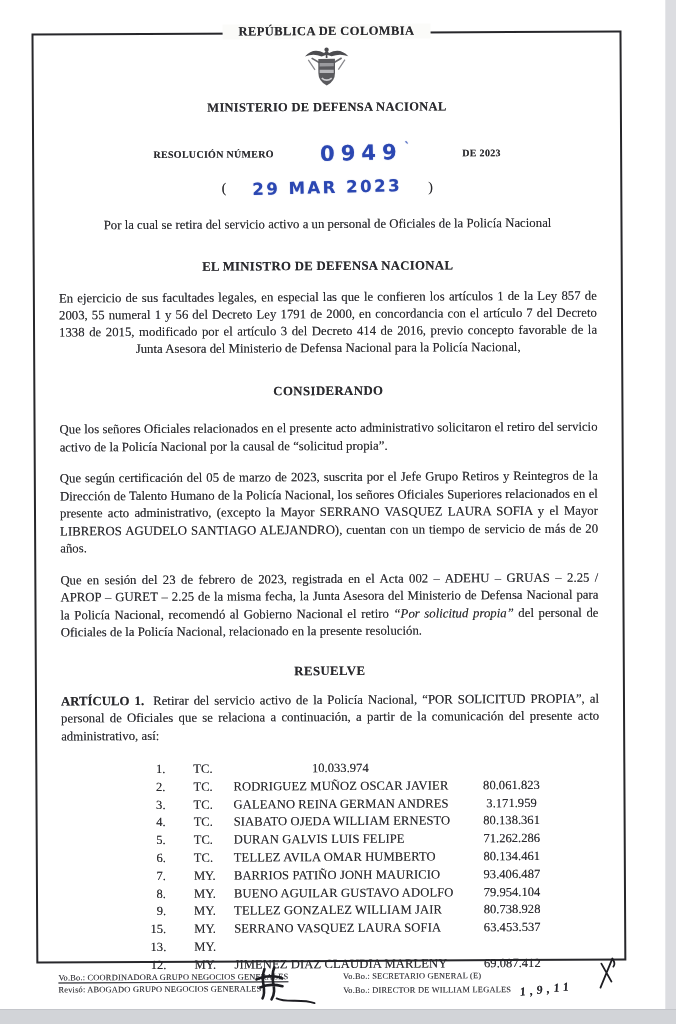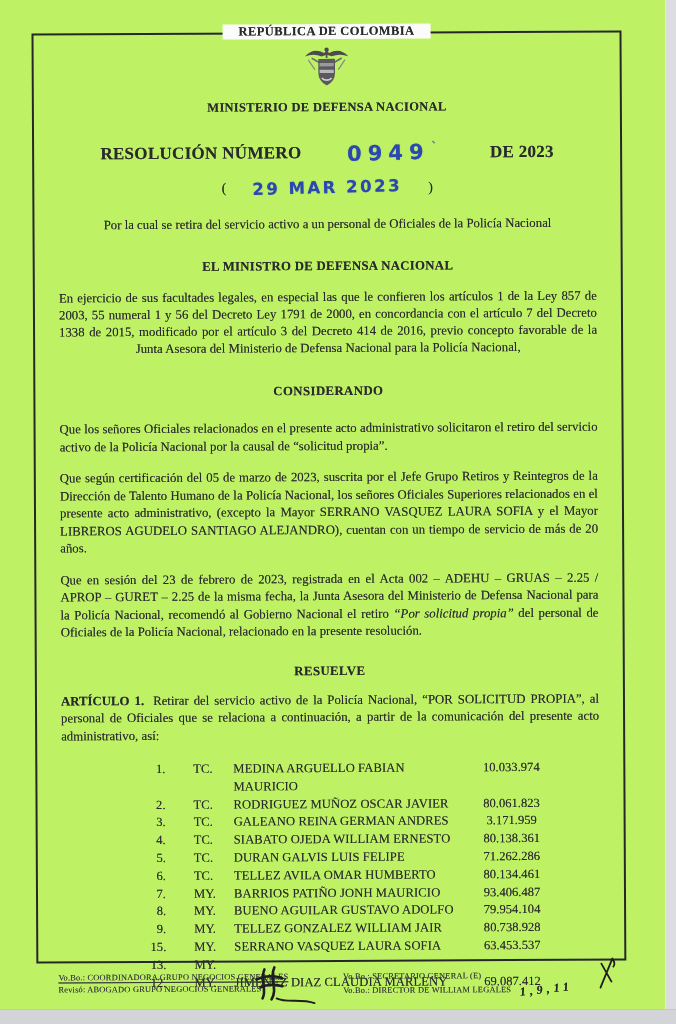--- a/index.html
+++ b/index.html
@@ -4,21 +4,21 @@
 <style>
   * { box-sizing: border-box; }
   html,body { margin:0; padding:0; }
   body {
     width:676px; height:1024px; overflow:hidden;
     background:#e9eaec;
     font-family:"Liberation Serif", serif;
   }
   .scan {
     position:relative; width:676px; height:1024px;
-    background:#bef264; overflow:hidden;
+    background:#ffffff; overflow:hidden;
     color:#2a2a2e;
   }
   .edge-right {
     position:absolute; top:0; right:0; width:11px; height:1010px;
     background:#dcdde1; border-left:1px solid #e6e7ea;
   }
   .edge-bottom {
     position:absolute; left:0; bottom:0; width:676px; height:15px;
     background:#d2d4d8; border-top:1px solid #c4c6cb;
   }
@@ -40,21 +40,21 @@
   
   .arms-wrap { margin-top:9px; text-align:center; }
   .ministry {
     text-align:center; font-weight:bold; font-size:12.5px;
     letter-spacing:0.3px; margin-top:3px;
   }
   .res-line {
     margin-top:26px; display:flex; justify-content:center;
     align-items:center; gap:46px;
   }
-  .res-label, .res-year { font-weight:bold; font-size:17px; letter-spacing:0.3px; }
+  .res-label, .res-year { font-weight:bold; font-size:10px; letter-spacing:0.3px; }
   .stamp {
     font-family:"DejaVu Sans", sans-serif; font-weight:bold;
     color:#2b47b2; text-shadow:0 0 1px rgba(43,71,178,0.55);
     transform:rotate(-1.2deg); white-space:nowrap;
   }
   .stamp-number { font-size:21px; letter-spacing:6px; }
   .stamp-tick { font-size:12px; color:#5b74c6; margin-left:2px; vertical-align:top; }
   .date-line {
     margin-top:13px; display:flex; justify-content:center;
     align-items:center; gap:26px;
@@ -159,21 +159,20 @@
       <div class="para"><span>Que en sesión del 23 de febrero de 2023, registrada en el Acta 002 – ADEHU – GRUAS – 2.25 / APROP – GURET – 2.25 de la misma fecha, la Junta Asesora del Ministerio de Defensa Nacional para la Policía Nacional, recomendó al Gobierno Nacional el retiro </span><span class="italic">“Por solicitud propia”</span><span> del personal de Oficiales de la Policía Nacional, relacionado en la presente resolución.</span></div>
 
       <div class="h-center h-resuelve">RESUELVE</div>
 
       <div class="article"><span class="article-label">ARTÍCULO 1.</span><span>Retirar del servicio activo de la Policía Nacional, “POR SOLICITUD PROPIA”, al personal de Oficiales que se relaciona a continuación, a partir de la comunicación del presente acto administrativo, así:</span></div>
 
       <div class="officers">
         <div class="orow">
           <span class="o-num">1.</span>
           <span class="o-rank">TC.</span>
-          <span class="o-name">MEDINA ARGUELLO FABIAN MAURICIO</span>
           <span class="o-id">10.033.974</span>
         </div>
         <div class="orow">
           <span class="o-num">2.</span>
           <span class="o-rank">TC.</span>
           <span class="o-name">RODRIGUEZ MUÑOZ OSCAR JAVIER</span>
           <span class="o-id">80.061.823</span>
         </div>
         <div class="orow">
           <span class="o-num">3.</span>

